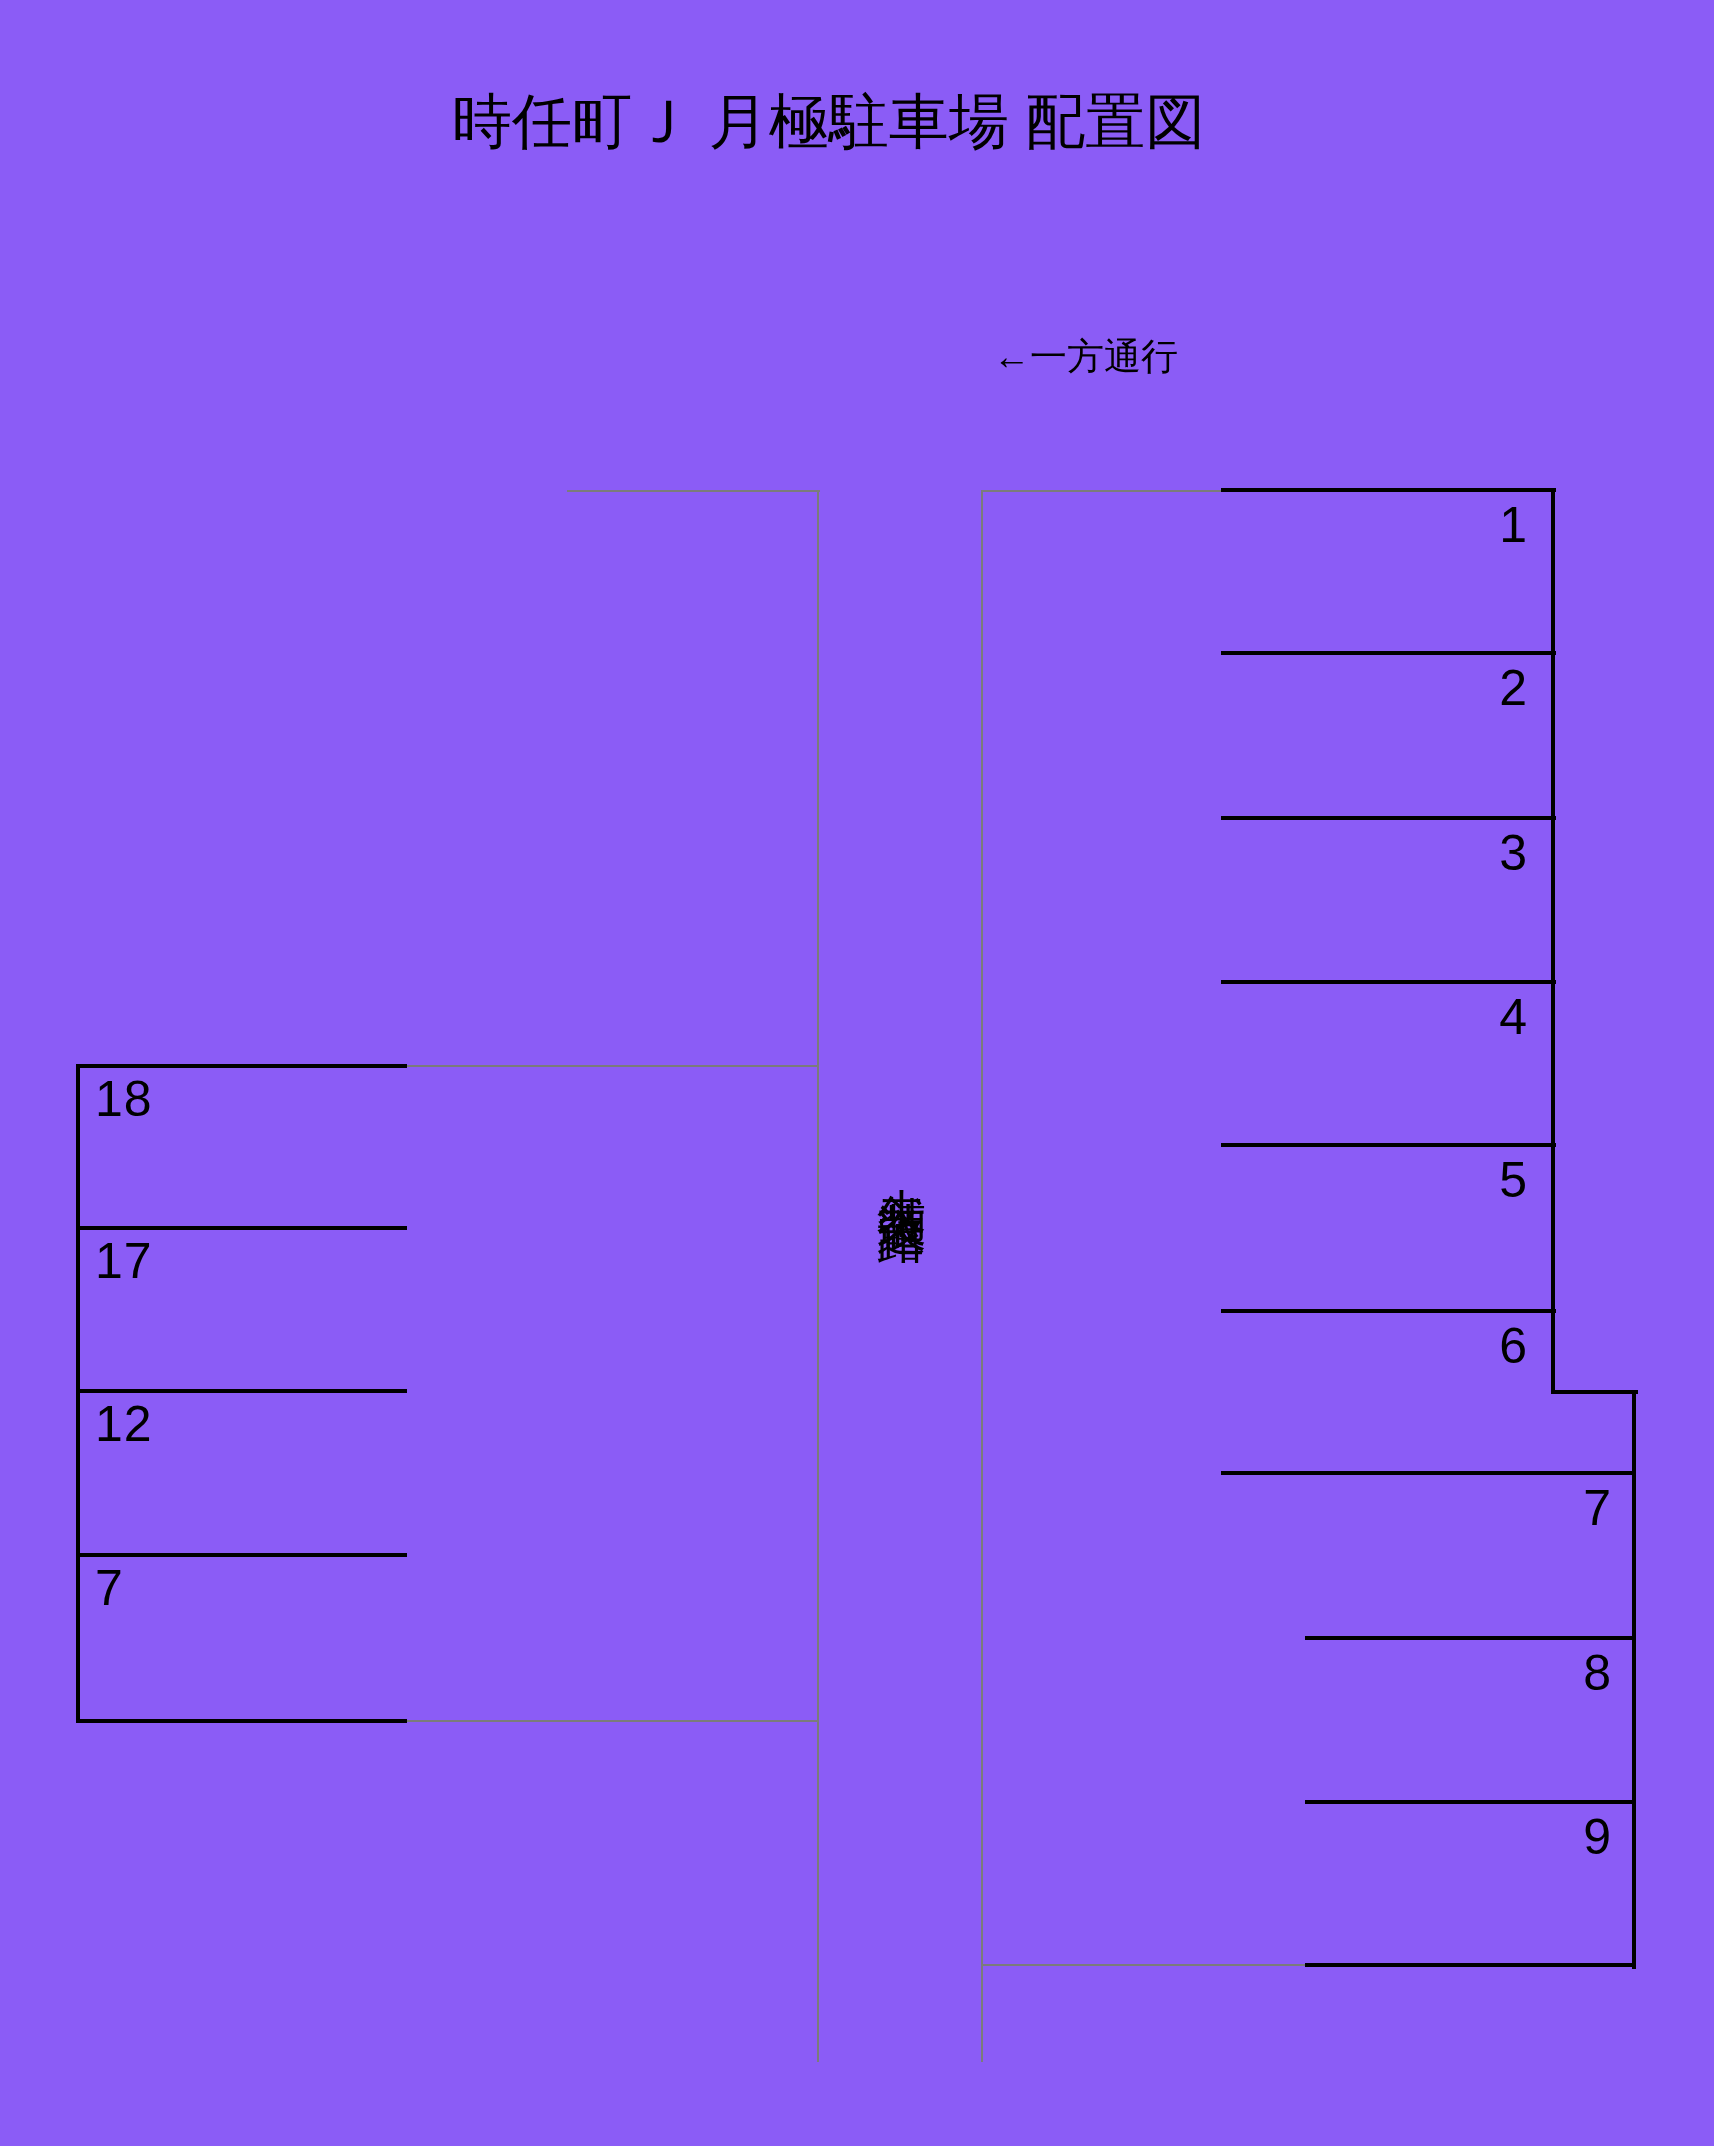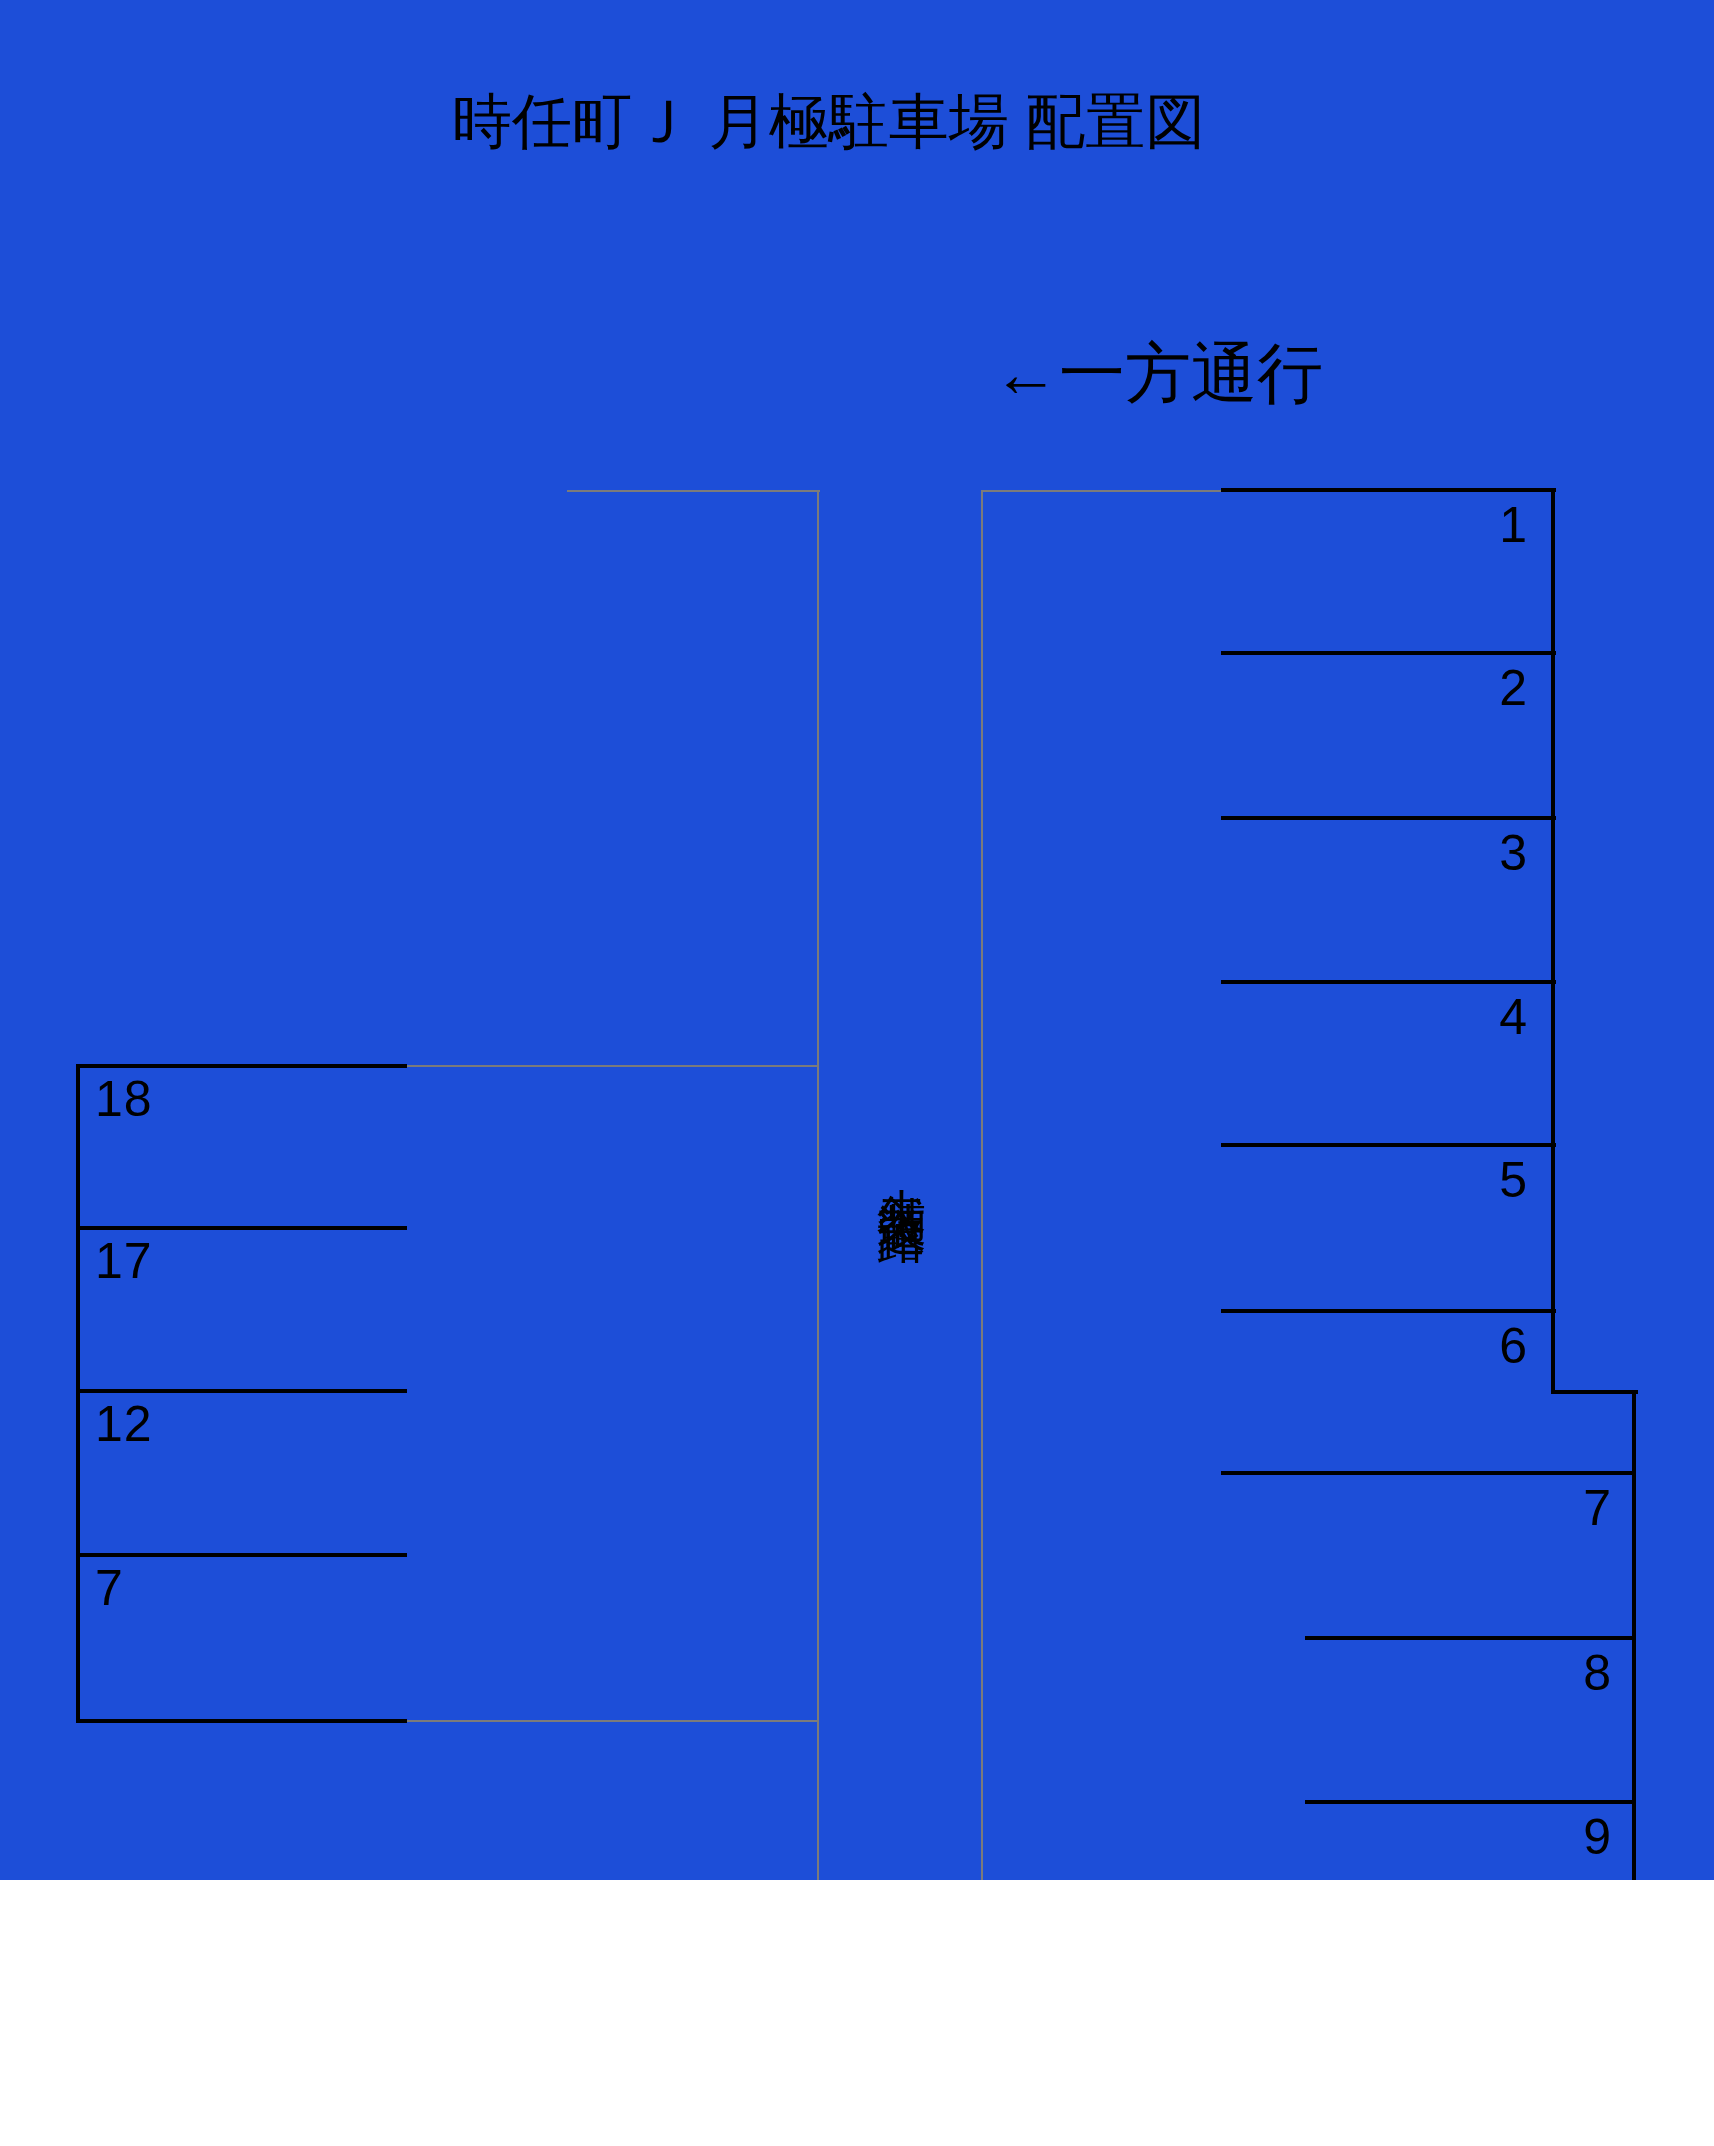--- a/index.html
+++ b/index.html
@@ -1,20 +1,20 @@
 <!DOCTYPE html>
 <html><head>
 <meta charset="utf-8">
 <style>
   html, body { margin: 0; padding: 0; background: #ffffff; }
   #canvas {
     position: relative;
     width: 1714px;
-    height: 1880px;
-    background: #1d4ed8;
+    height: 2146px;
+    background: #8b5cf6;
     overflow: hidden;
     font-family: "Liberation Sans", sans-serif;
     color: #000000;
   }
   .line { position: absolute; background: #000000; }
   .line.thin { background: #7b7b7b; }
   .hline { height: 4px; }
   .vline { width: 4px; }
   .hline.thin { height: 2px; }
   .vline.thin { width: 2px; }
@@ -32,21 +32,21 @@
     left: 452px;
     top: 92px;
     font-size: 60px;
     line-height: 1;
     white-space: nowrap;
   }
   #one-way {
     position: absolute;
     left: 993px;
     top: 336px;
-    font-size: 66px;
+    font-size: 37px;
     line-height: 1.15;
     white-space: nowrap;
   }
   #road-label {
     position: absolute;
     left: 877px;
     top: 1148px;
     writing-mode: vertical-rl;
     text-orientation: upright;
     font-size: 50px;

